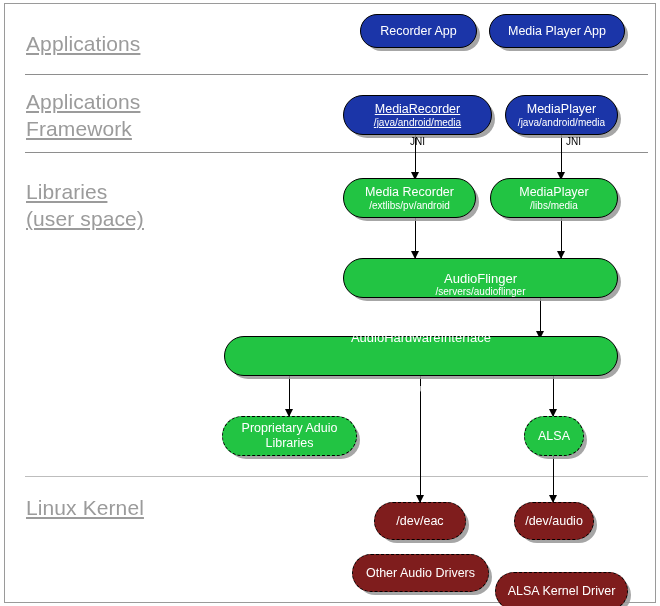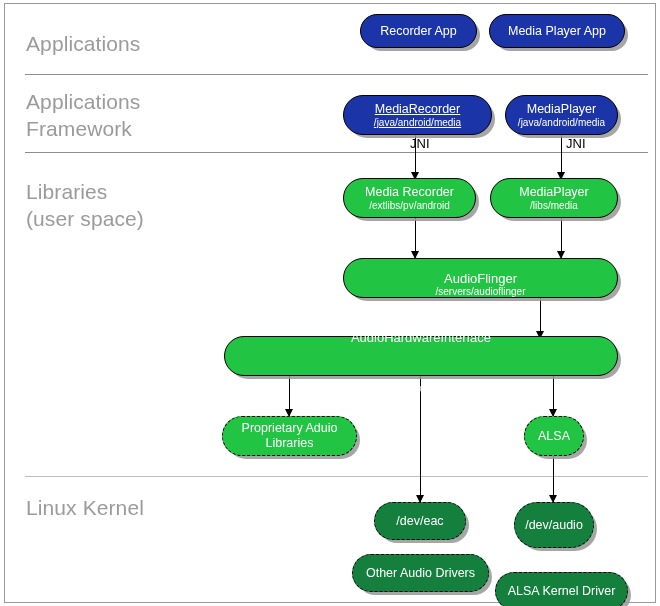--- a/index.html
+++ b/index.html
@@ -36,41 +36,42 @@
   .divider.dark { border-top: 1px solid #8e8e8e; }
 
   .layer-label {
     position: absolute;
     color: #9b9b9b;
     font-size: 21px;
     line-height: 27px;
     letter-spacing: 0.1px;
     white-space: pre-line;
     font-family: "Liberation Sans", sans-serif;
+    text-decoration: underline;
   }
 
   
   .node {
     position: absolute;
     box-sizing: border-box;
     display: flex;
     flex-direction: column;
     align-items: center;
     justify-content: center;
     text-align: center;
     color: #ffffff;
     border: 1.5px solid #000000;
     border-radius: 999px;
     box-shadow: 4px 4px 0 -1px rgba(150,150,150,0.85);
     z-index: 3;
   }
   .node.dashed { border-style: dashed; border-width: 1.6px; }
   .node.blue  { background: #1b35a8; }
   .node.green { background: #22c443; }
-  .node.red   { background: #15803d; }
+  .node.red   { background: #7f1d1d; }
 
   .node .title {
     font-size: 12.5px;
     line-height: 15px;
     white-space: nowrap;
   }
   .node .title.wrap { white-space: normal; line-height: 15px; }
   .node .sub {
     font-size: 10px;
     line-height: 12px;
@@ -89,21 +90,21 @@
     position: absolute;
     width: 0;
     height: 0;
     border-left: 4.5px solid transparent;
     border-right: 4.5px solid transparent;
     border-top: 8px solid #000000;
     z-index: 2;
   }
   .conn-label {
     position: absolute;
-    font-size: 13px;
+    font-size: 10px;
     color: #000000;
     z-index: 4;
     font-family: "Liberation Sans", sans-serif;
   }
 </style>
 </head>
 <body>
 
 <div id="diagram-root">
 
@@ -192,21 +193,21 @@
   </div>
 
   <div class="node green dashed" style="left:524px; top:416px; width:60px; height:40px;">
     <span class="title">ALSA</span>
   </div>
 
   <div class="node red dashed" style="left:374px; top:502px; width:92px; height:38px;">
     <span class="title">/dev/eac</span>
   </div>
 
-  <div class="node red dashed" style="left:514px; top:502px; width:80px; height:46px;">
+  <div class="node red dashed" style="left:514px; top:502px; width:80px; height:38px;">
     <span class="title">/dev/audio</span>
   </div>
 
   <div class="node red dashed" style="left:352px; top:554px; width:137px; height:38px;">
     <span class="title">Other Audio Drivers</span>
   </div>
 
   <div class="node red dashed" style="left:495px; top:554px; width:133px; height:38px;margin-top:18px;">
     <span class="title">ALSA Kernel Driver</span>
   </div>

